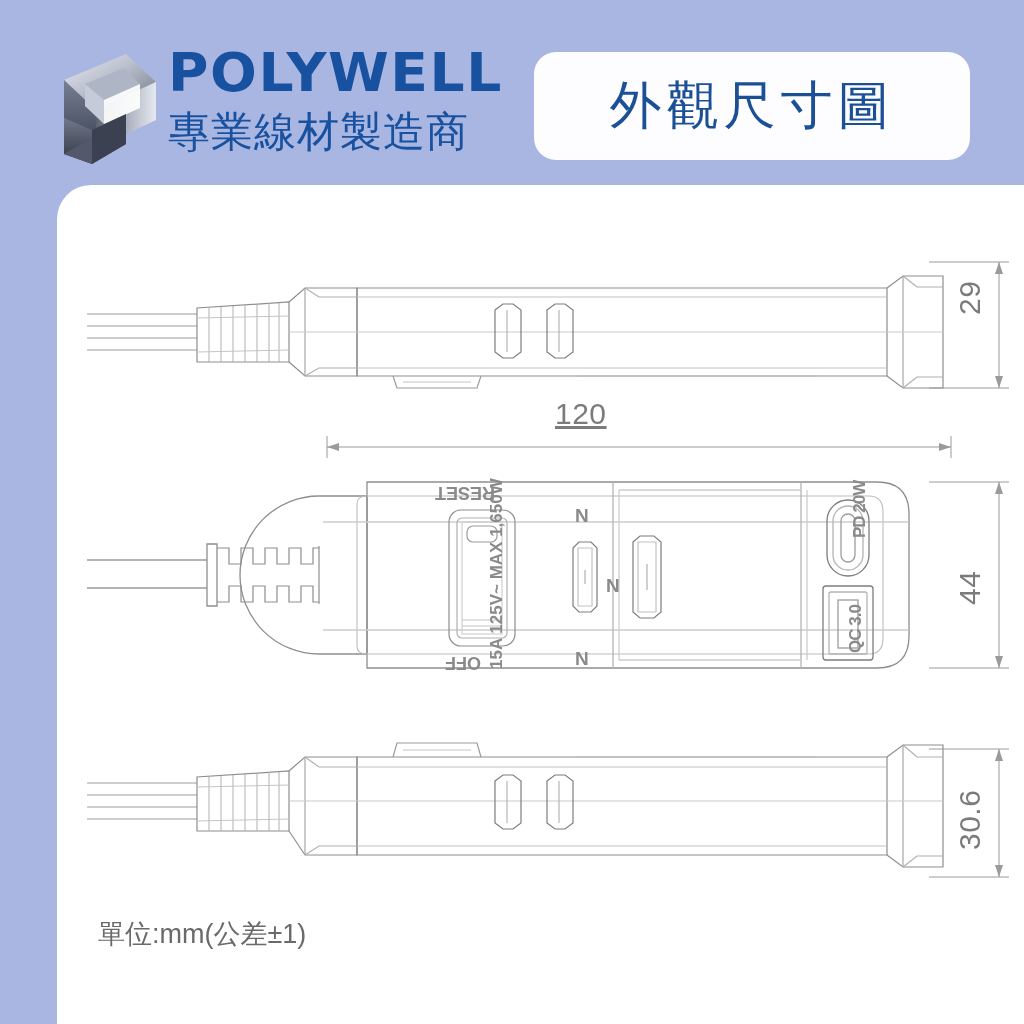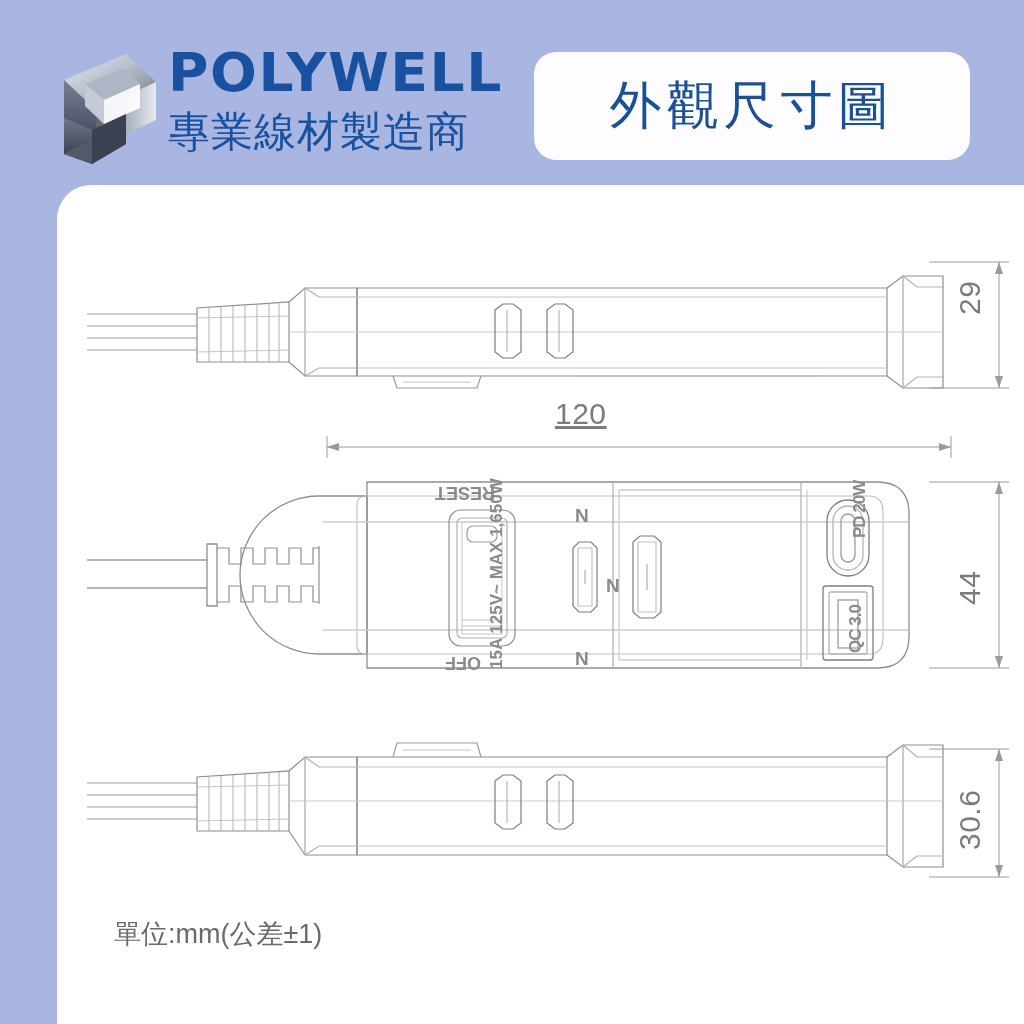--- a/index.html
+++ b/index.html
@@ -31,21 +31,21 @@
   #title-card-text{
     font-size:52px;color:#1b4f96;letter-spacing:5px;
   }
   
   #panel{
     position:absolute;left:57px;top:185px;width:967px;height:839px;
     background:#ffffff;border-top-left-radius:34px;
   }
   #unit-note{
     position:absolute;left:41px;top:731px;
-    font-size:27px;color:#6a6a6a;letter-spacing:0px;white-space:nowrap;margin-left:16px;
+    font-size:27px;color:#6a6a6a;letter-spacing:0px;white-space:nowrap;
   }
   
   .cad{position:absolute;}
   .dim-text{
     position:absolute;color:#7b7b7b;font-size:30px;letter-spacing:0.5px;
     white-space:nowrap;
   }
   .silk{
     position:absolute;color:#8a8a8a;white-space:nowrap;font-weight:bold;
   }

